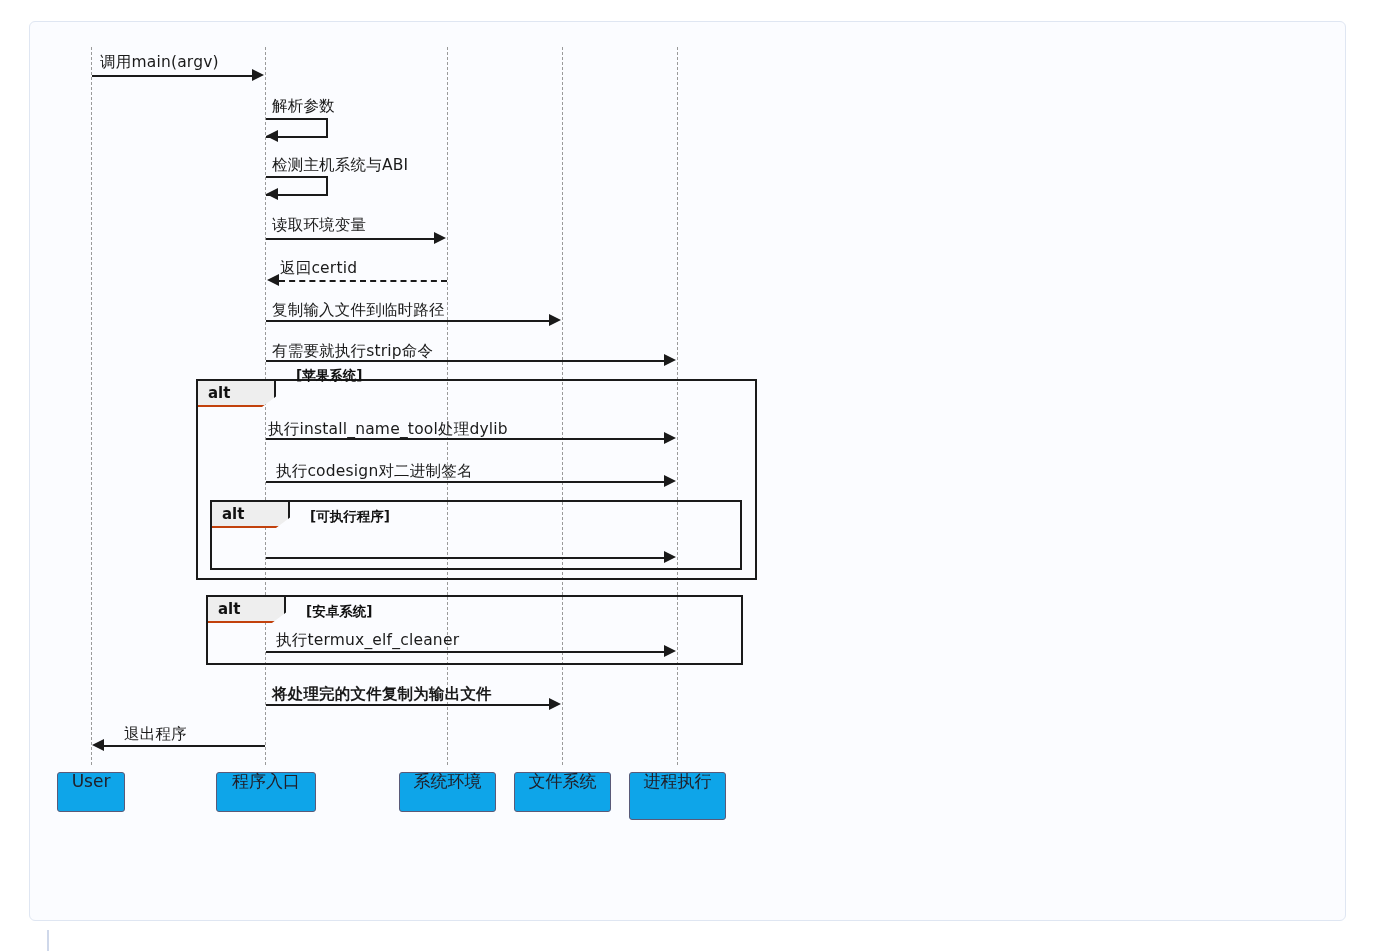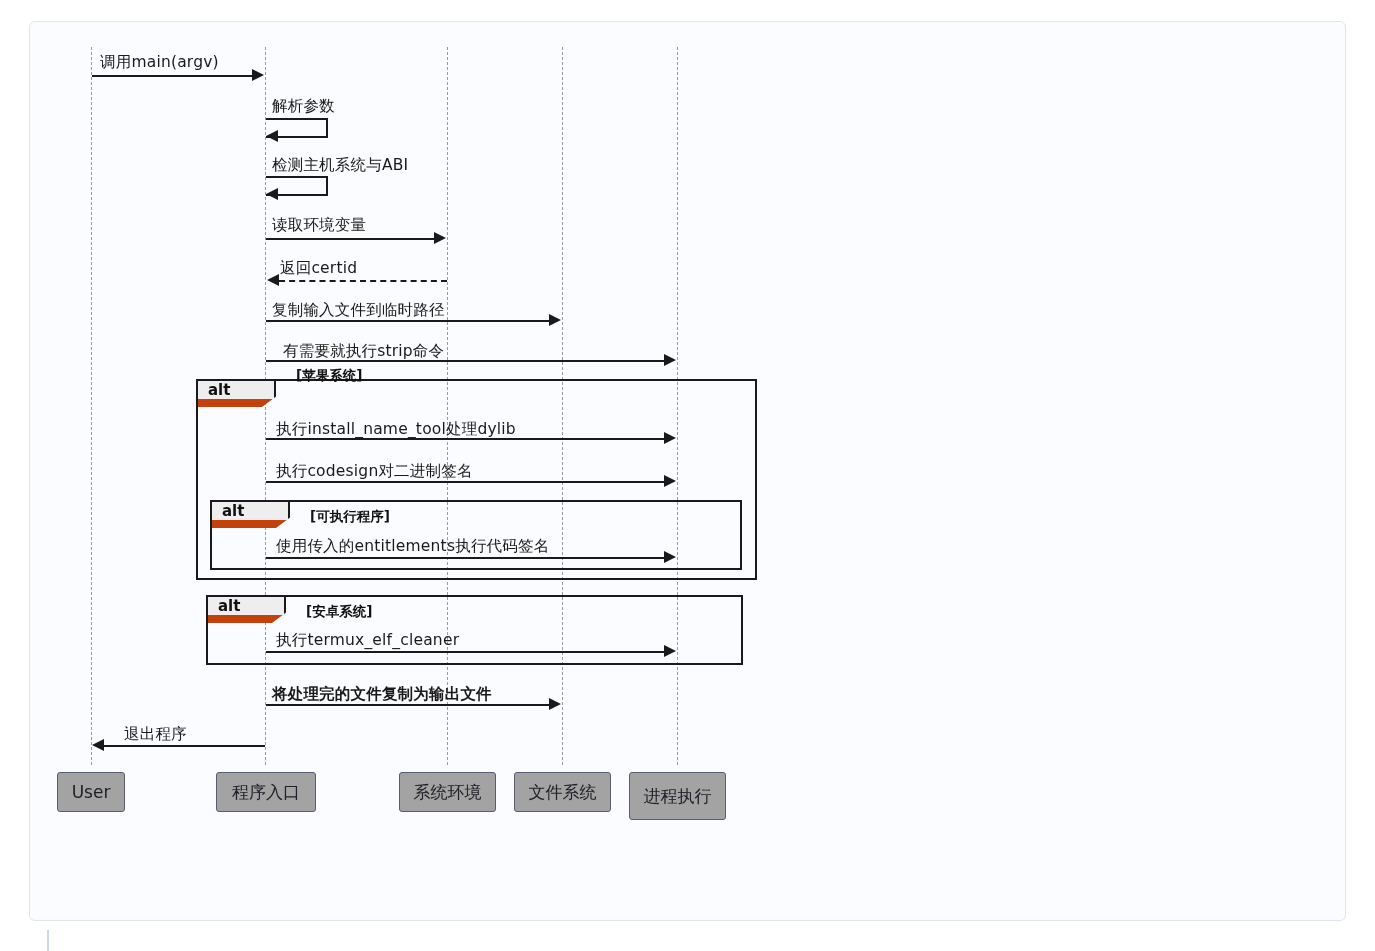--- a/index.html
+++ b/index.html
@@ -40,28 +40,28 @@
   .lifeline {
     position: absolute;
     width: 0;
     border-left: 1px dashed #9a9a9a;
     top: 47px;
     height: 718px;
   }
   
   .actor-box {
     position: absolute;
-    background: #a3a3a3;
+    background: #0ea5e9;
     border: 1px solid #5a5a78;
     border-radius: 3px;
     color: #20202a;
     font-size: 17px;
     line-height: 1;
     display: flex;
-    align-items: center;
+    align-items: flex-start;
     justify-content: center;
     box-sizing: border-box;
     white-space: nowrap;
   }
   
   .msg-label {
     position: absolute;
     font-size: 15.5px;
     color: #1a1a1a;
     white-space: nowrap;
@@ -102,21 +102,21 @@
     position: absolute;
     border: 2px solid #1a1a1a;
     background: transparent;
     box-sizing: border-box;
   }
   .frag-tab {
     position: absolute;
     height: 26px;
     background: #eeeeee;
     border-right: 2px solid #1a1a1a;
-    border-bottom: 8px solid #c2410c;
+    border-bottom: 2px solid #c2410c;
     box-sizing: border-box;
     display: flex;
     align-items: center;
     padding-left: 10px;
     font-size: 15px;
     font-weight: bold;
     color: #111;
     clip-path: polygon(0 0, 100% 0, 100% 60%, 82% 100%, 0 100%);
   }
   .frag-cond {
@@ -172,41 +172,40 @@
   <div class="arrow-head-right" style="left:434px; top:232px;"></div>
 
   <div class="msg-label" style="left:280px; top:258px;">返回certid</div>
   <div class="arrow-line dashed" style="left:279px; top:280px; width:168px;"></div>
   <div class="arrow-head-left" style="left:267px; top:274px;"></div>
 
   <div class="msg-label" style="left:272px; top:300px;">复制输入文件到临时路径</div>
   <div class="arrow-line" style="left:266px; top:320px; width:283px;"></div>
   <div class="arrow-head-right" style="left:549px; top:314px;"></div>
 
-  <div class="msg-label" style="left:272px; top:341px;margin-left:11px;">有需要就执行strip命令</div>
+  <div class="msg-label" style="left:272px; top:341px;">有需要就执行strip命令</div>
   <div class="arrow-line" style="left:266px; top:360px; width:398px;"></div>
   <div class="arrow-head-right" style="left:664px; top:354px;"></div>
 
   <div class="frag" style="left:196px; top:379px; width:561px; height:201px;"></div>
   <div class="frag-tab" style="left:198px; top:381px; width:78px;">alt</div>
   <div class="frag-cond" style="left:296px; top:367px;">[苹果系统]</div>
 
-  <div class="msg-label" style="left:276px; top:419px;">执行install_name_tool处理dylib</div>
+  <div class="msg-label" style="left:268px; top:419px;">执行install_name_tool处理dylib</div>
   <div class="arrow-line" style="left:266px; top:438px; width:398px;"></div>
   <div class="arrow-head-right" style="left:664px; top:432px;"></div>
 
   <div class="msg-label" style="left:276px; top:461px;">执行codesign对二进制签名</div>
   <div class="arrow-line" style="left:266px; top:481px; width:398px;"></div>
   <div class="arrow-head-right" style="left:664px; top:475px;"></div>
 
   <div class="frag" style="left:210px; top:500px; width:532px; height:70px;"></div>
   <div class="frag-tab" style="left:212px; top:502px; width:78px;">alt</div>
   <div class="frag-cond" style="left:310px; top:508px;">[可执行程序]</div>
 
-  <div class="msg-label" style="left:276px; top:536px;">使用传入的entitlements执行代码签名</div>
   <div class="arrow-line" style="left:266px; top:557px; width:398px;"></div>
   <div class="arrow-head-right" style="left:664px; top:551px;"></div>
 
   <div class="frag" style="left:206px; top:595px; width:537px; height:70px;"></div>
   <div class="frag-tab" style="left:208px; top:597px; width:78px;">alt</div>
   <div class="frag-cond" style="left:306px; top:603px;">[安卓系统]</div>
 
   <div class="msg-label" style="left:276px; top:630px;">执行termux_elf_cleaner</div>
   <div class="arrow-line" style="left:266px; top:651px; width:398px;"></div>
   <div class="arrow-head-right" style="left:664px; top:645px;"></div>

